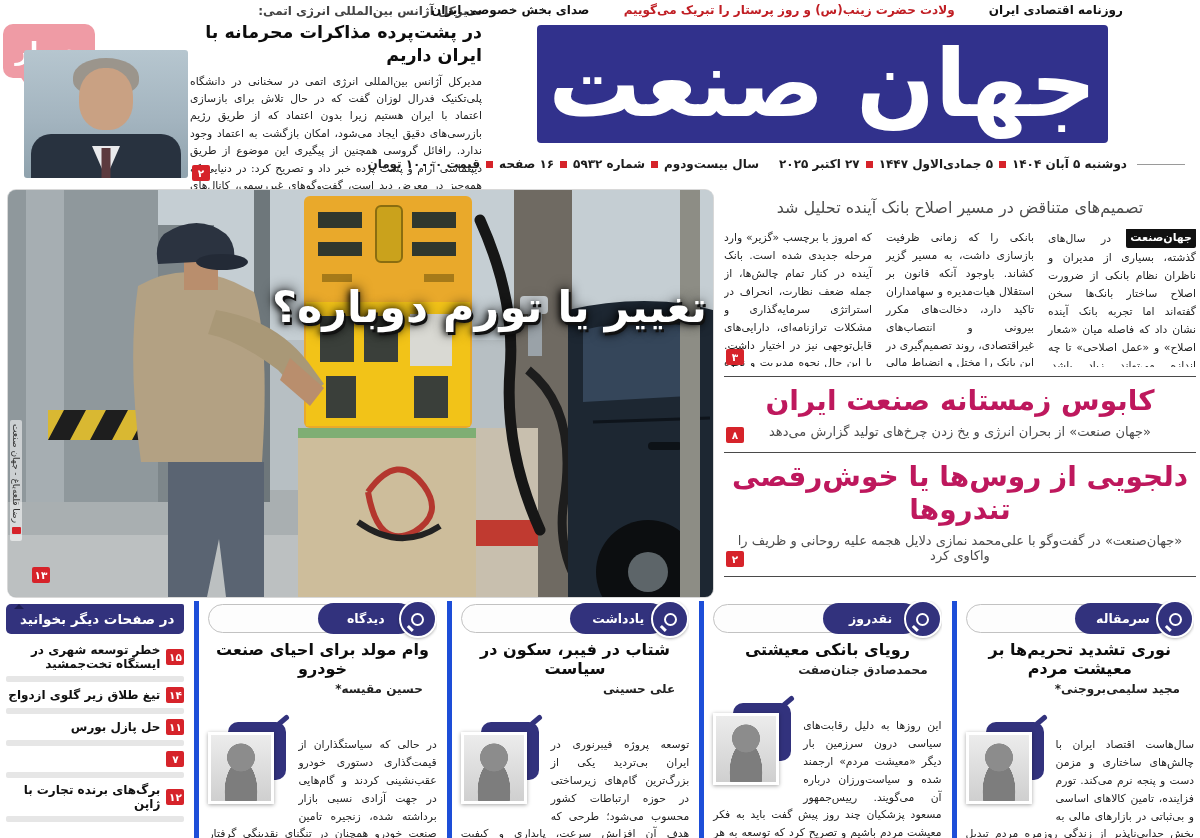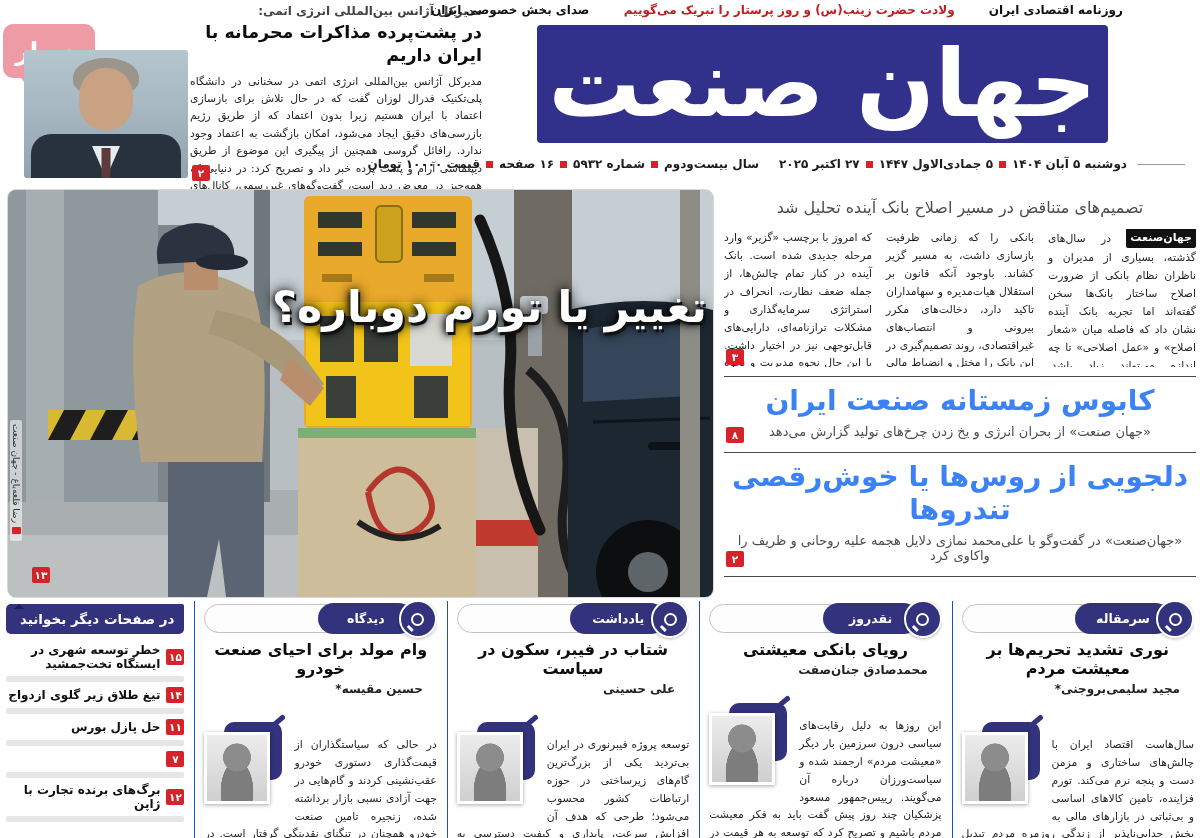--- a/index.html
+++ b/index.html
@@ -71,27 +71,27 @@
   .lead-head { font-size:58px; font-weight:bold; color:#0c0c0c; text-align:center; line-height:1.08; }
   .lead-sub { font-size:16px; color:#4c4c4c; text-align:center; margin-top:8px; }
   .lead-cols { display:flex; gap:14px; margin-top:12px; position:relative; height:138px; overflow:hidden;
          padding-bottom:2px; }
   .lcol { flex:1; font-size:10.8px; line-height:1.66; color:#1f1f1f; text-align:justify; }
   .brand-tag { display:inline-block; background:#111; color:#fff; font-size:11px; font-weight:bold;
          padding:1px 4px; border-radius:2px; transform:translateY(-1px); }
   .lead-badge { position:absolute; left:2px; bottom:2px; }
   .rule { border:none; border-top:1.5px solid #4a4a4a; margin:9px 0 7px 0; }
   .story { position:relative; padding-bottom:4px; }
-  .story-head { font-size:28px; font-weight:bold; color:#3b82f6; text-align:center; line-height:1.2; }
+  .story-head { font-size:28px; font-weight:bold; color:#be185d; text-align:center; line-height:1.2; }
   .story-sub { font-size:13px; color:#4c4c4c; text-align:center; margin-top:6px; }
   .story-badge { position:absolute; left:2px; bottom:0; }
 
   
   .bottom { position:absolute; top:601px; right:0; left:0; height:237px; display:flex; padding:0 6px; gap:10px; }
-  .op-col { width:247px; height:237px; overflow:hidden; border-left:1px solid #1d4ed8; padding-left:9px; }
+  .op-col { width:247px; height:237px; overflow:hidden; border-left:5px solid #1d4ed8; padding-left:9px; }
   .pill { position:relative; height:29px; margin:3px 2px 7px 0; border:1px solid #c2c2c2; border-radius:15px;
          background:#fdfdfd; }
   .pill-tab { position:absolute; right:20px; top:-2px; height:31px; min-width:96px; padding:0 16px;
          background:#32327d; border-radius:16px; color:#fff; font-size:12.5px; font-weight:bold;
          display:flex; align-items:center; justify-content:center; }
   .pill-circ { position:absolute; right:-3px; top:-5px; width:38px; height:38px; background:#32327d;
          border:2px solid #fff; border-radius:50%; display:flex; align-items:center; justify-content:center;
          box-shadow:0 1px 3px rgba(0,0,0,.3); }
   .mag { position:relative; width:13px; height:13px; border:2.5px solid #fff; border-radius:50%; }
   .mag::after { content:''; position:absolute; width:7px; height:2.5px; background:#fff;

